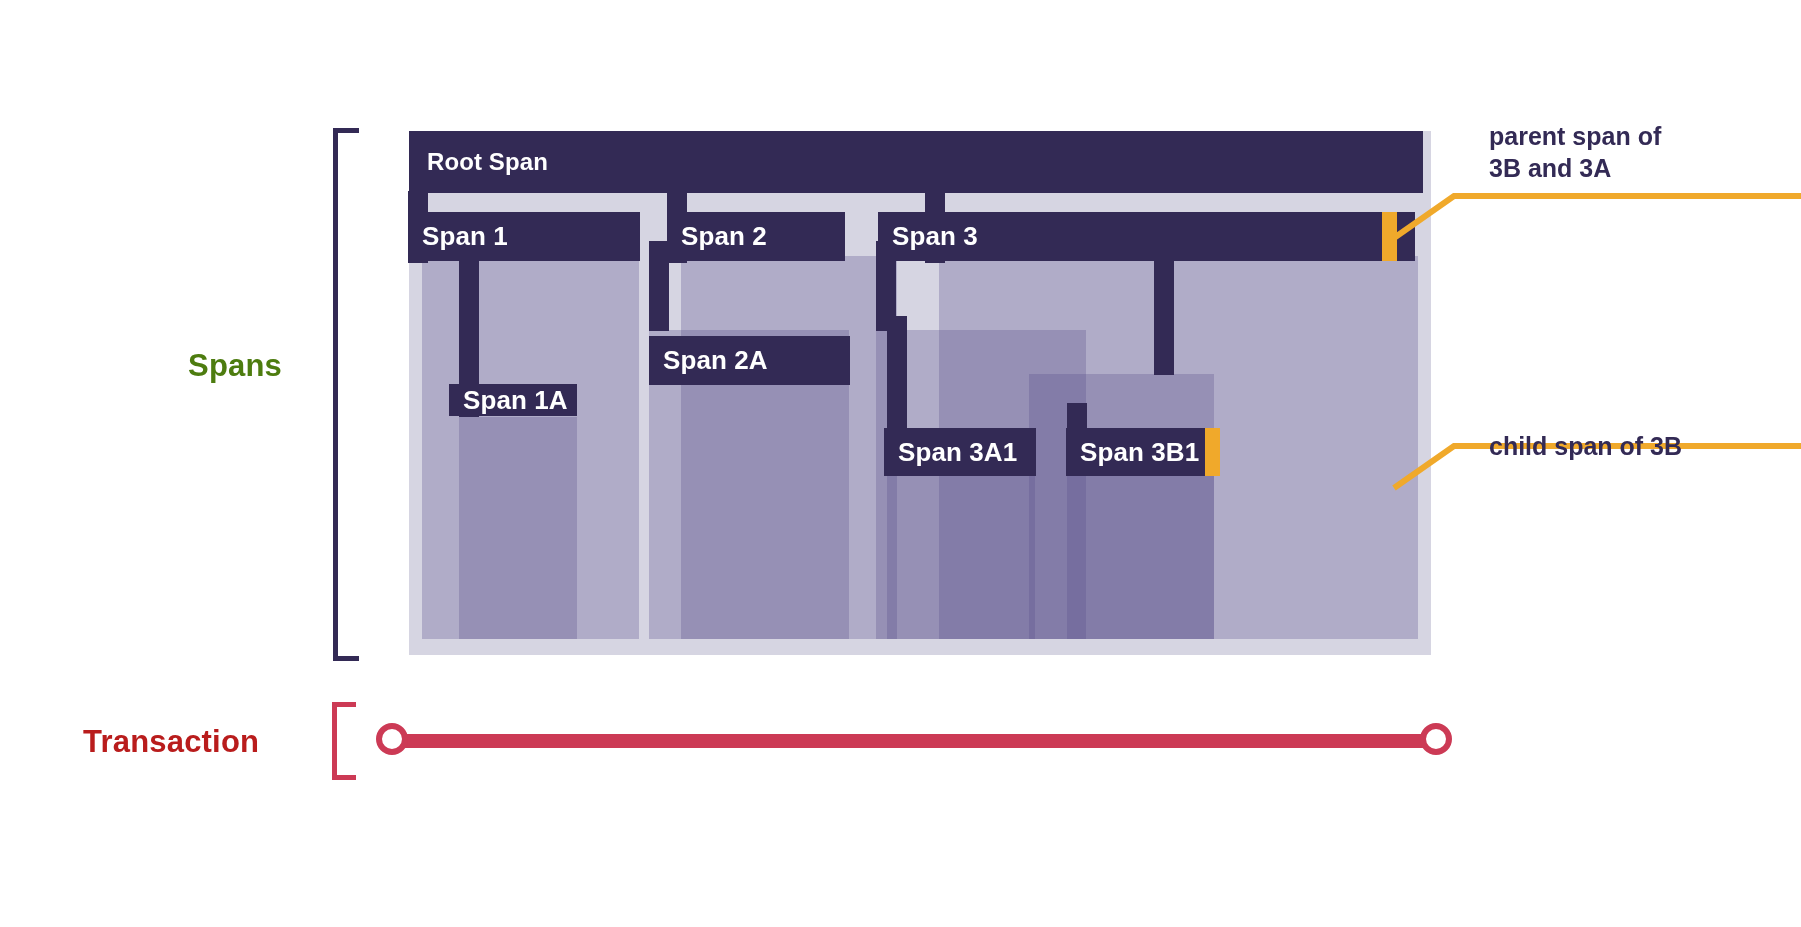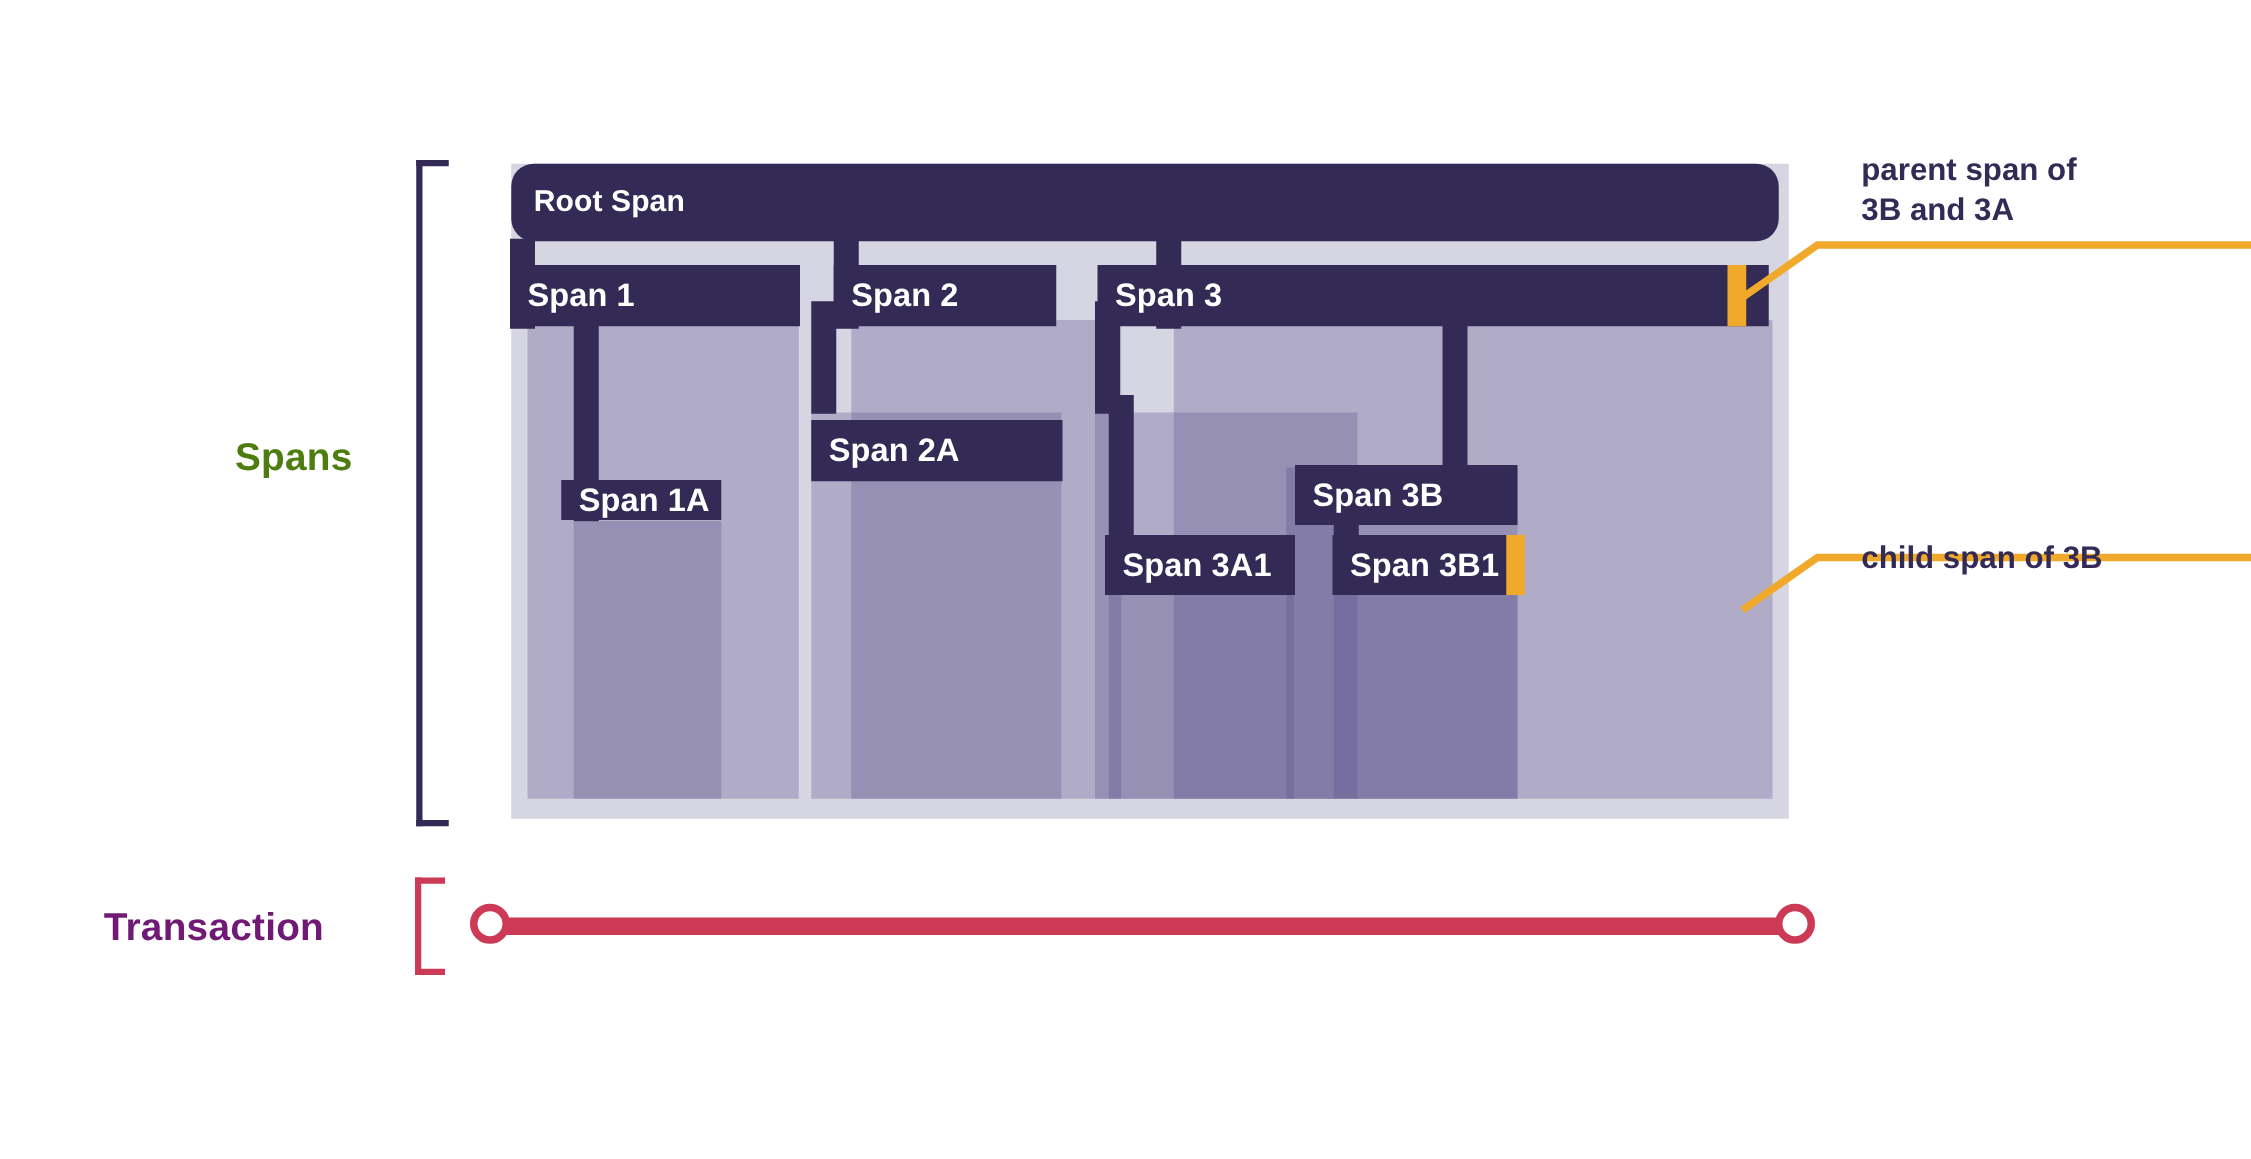--- a/index.html
+++ b/index.html
@@ -27,21 +27,21 @@
     letter-spacing: 0.2px;
     white-space: nowrap;
   }
   .side-label.spans {
     color: #4d7c0f;
     font-size: 31px;
     left: 188px;
     top: 348px;
   }
   .side-label.transaction {
-    color: #701a75;
+    color: #b91c1c;
     font-size: 31px;
     left: 83px;
     top: 724px;
   }
 
   
   .bracket {
     position: absolute;
     box-sizing: border-box;
     border-style: solid;
@@ -196,36 +196,35 @@
     <div class="stem" style="left:240px; top:110px; width:20px; height:90px;"></div>
 
     <div class="stem" style="left:467px; top:110px; width:20px; height:90px;"></div>
 
     <div class="stem" style="left:745px; top:110px; width:20px; height:134px;"></div>
 
     <div class="stem" style="left:478px; top:185px; width:20px; height:145px;"></div>
 
     <div class="stem" style="left:658px; top:272px; width:20px; height:58px;"></div>
 
-    <div class="bar root" style="left:0px; top:0px; width:1014px; height:62px;border-radius:18px;">Root Span</div>
+    <div class="bar root" style="left:0px; top:0px; width:1014px; height:62px;">Root Span</div>
 
     <div class="bar" style="left:-1px; top:81px; width:232px; height:49px;">Span 1</div>
 
     <div class="bar" style="left:40px; top:253px; width:128px; height:32px;">Span 1A</div>
 
     <div class="bar" style="left:258px; top:81px; width:178px; height:49px;">Span 2</div>
 
     <div class="bar" style="left:240px; top:167px; width:201px; height:49px;margin-top:38px;">Span 2A</div>
 
     <div class="bar" style="left:469px; top:81px; width:537px; height:49px;">Span 3</div>
 
 
     <div class="bar" style="left:475px; top:297px; width:152px; height:48px;">Span 3A1</div>
 
-    <div class="bar" style="left:627px; top:241px; width:178px; height:48px;">Span 3B</div>
 
     <div class="bar" style="left:657px; top:297px; width:148px; height:48px;">Span 3B1</div>
 
     <div class="marker" style="left:973px; top:81px; width:15px; height:49px;"></div>
 
     <div class="marker" style="left:796px; top:297px; width:15px; height:48px;"></div>
   </div>
 
   <svg class="leader" style="left:1390px; top:170px; width:420px; height:80px;" viewBox="0 0 420 80">
     <polyline points="4,68 64,26 412,26"></polyline>

